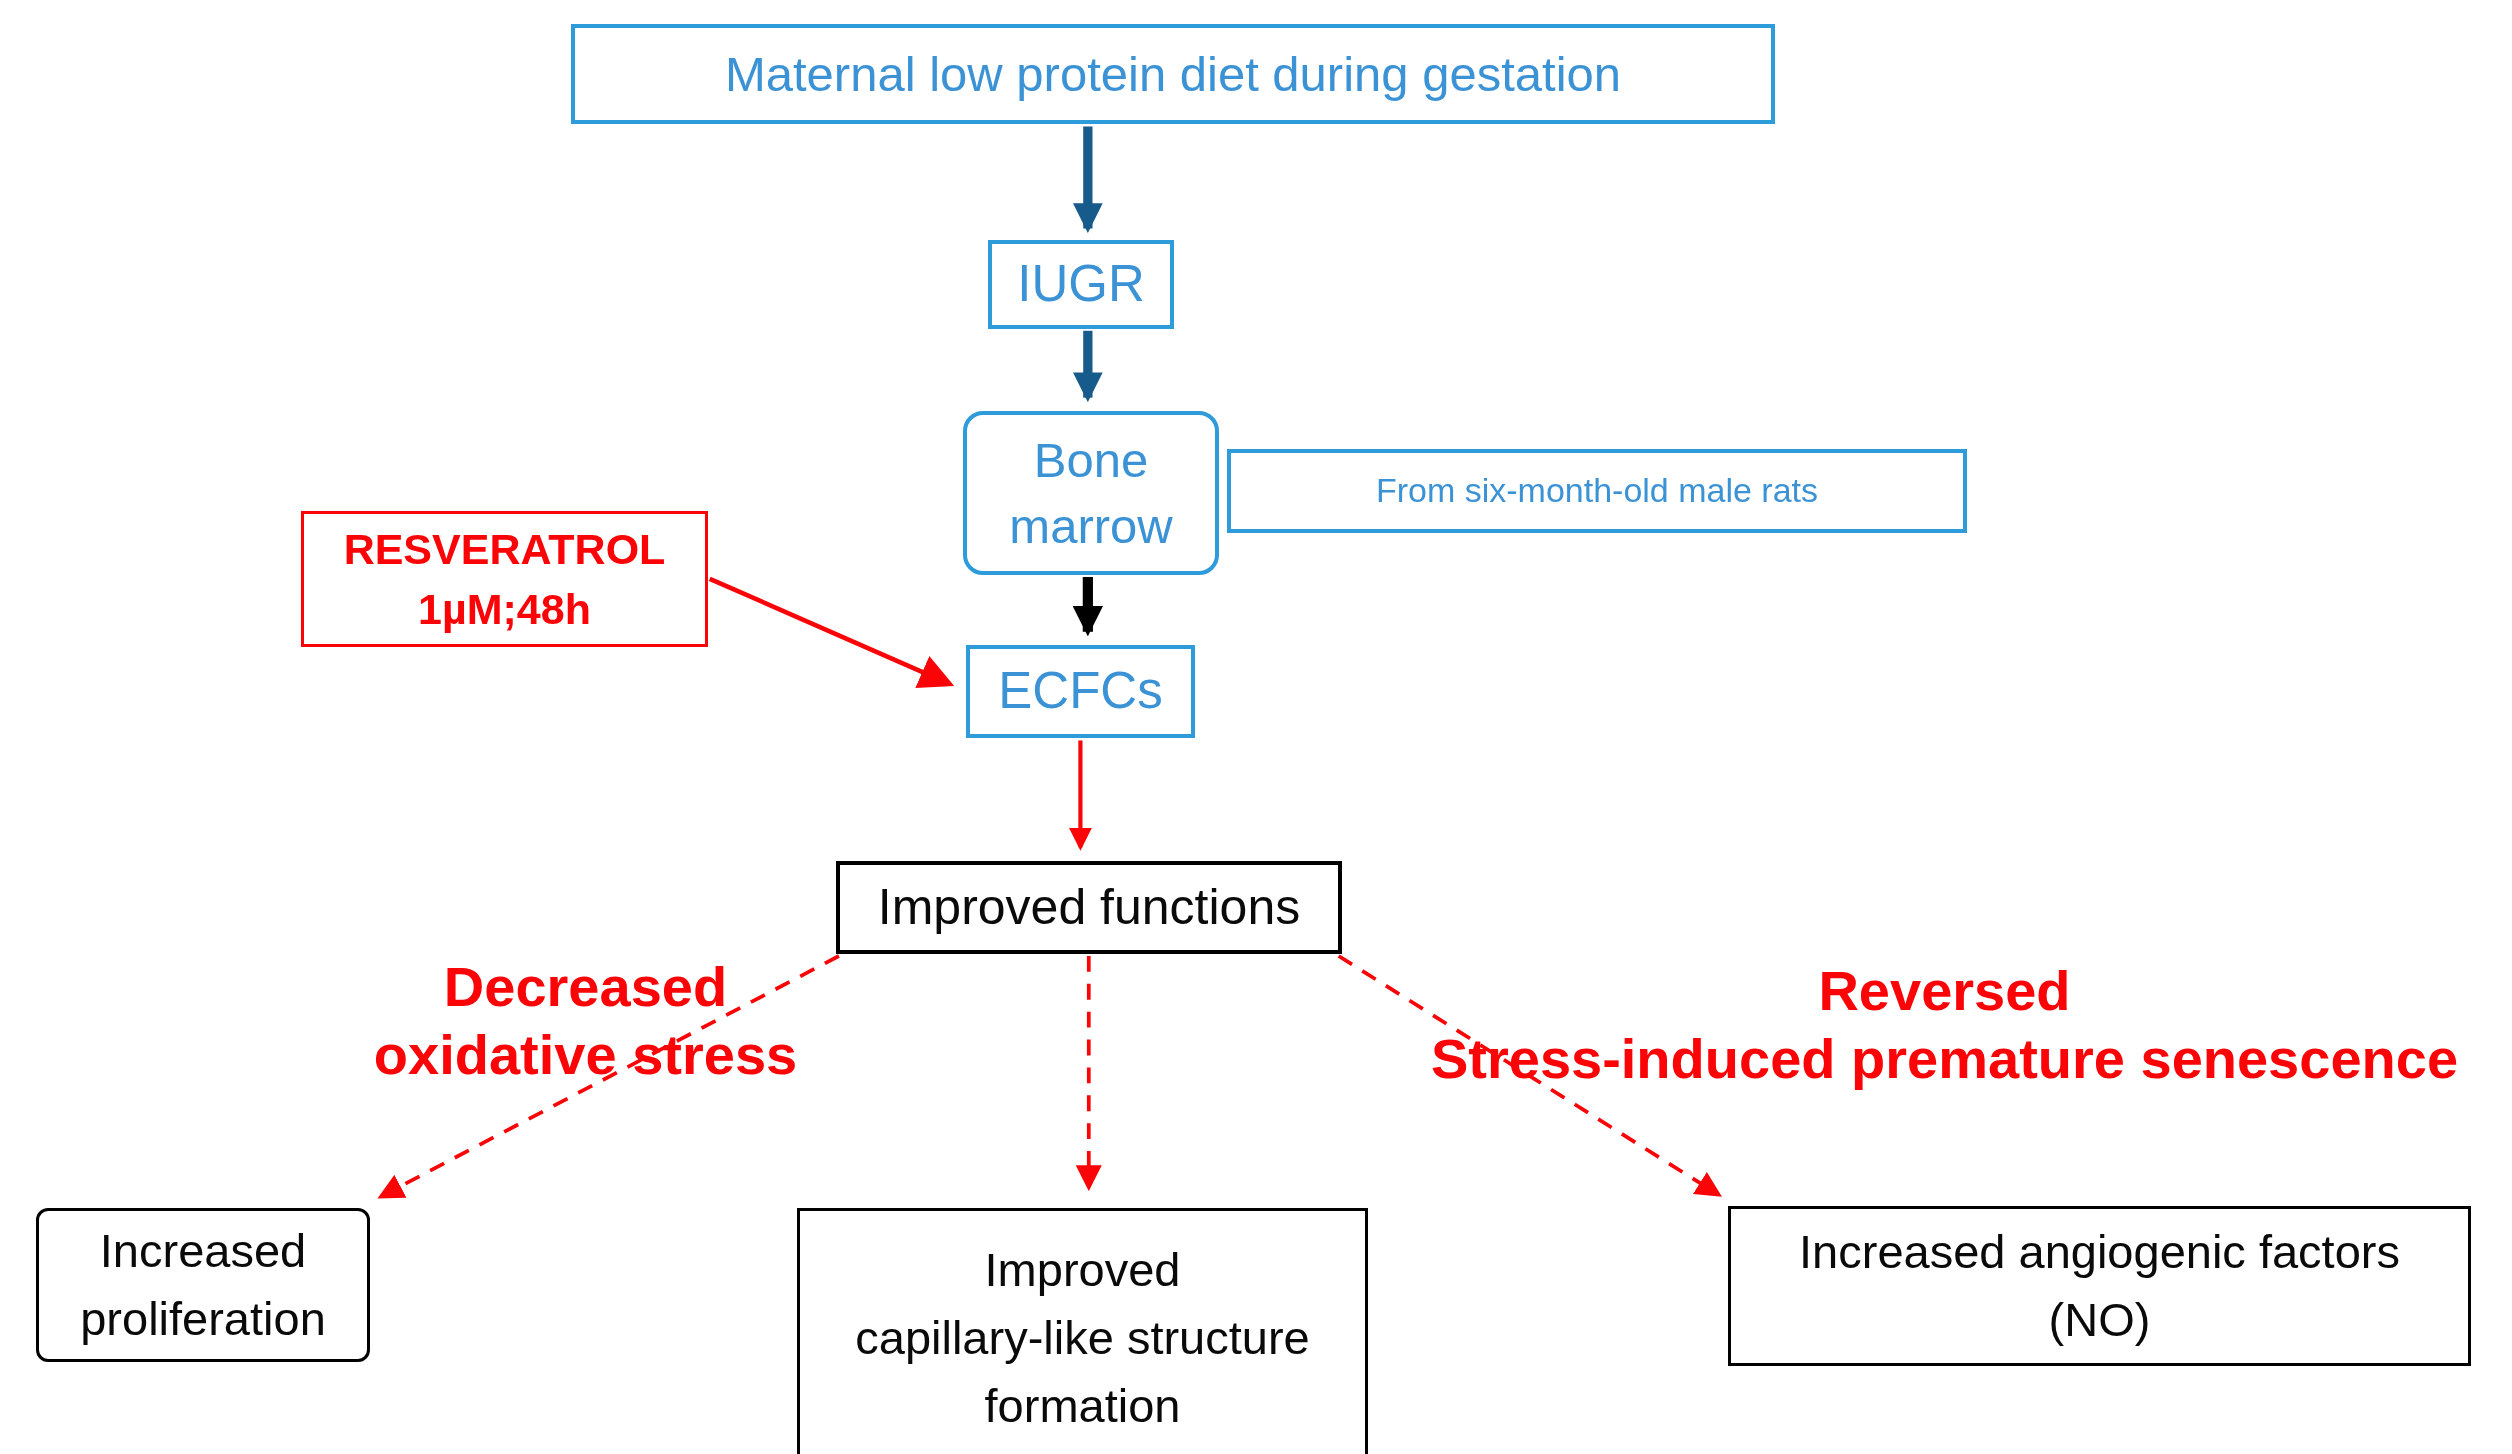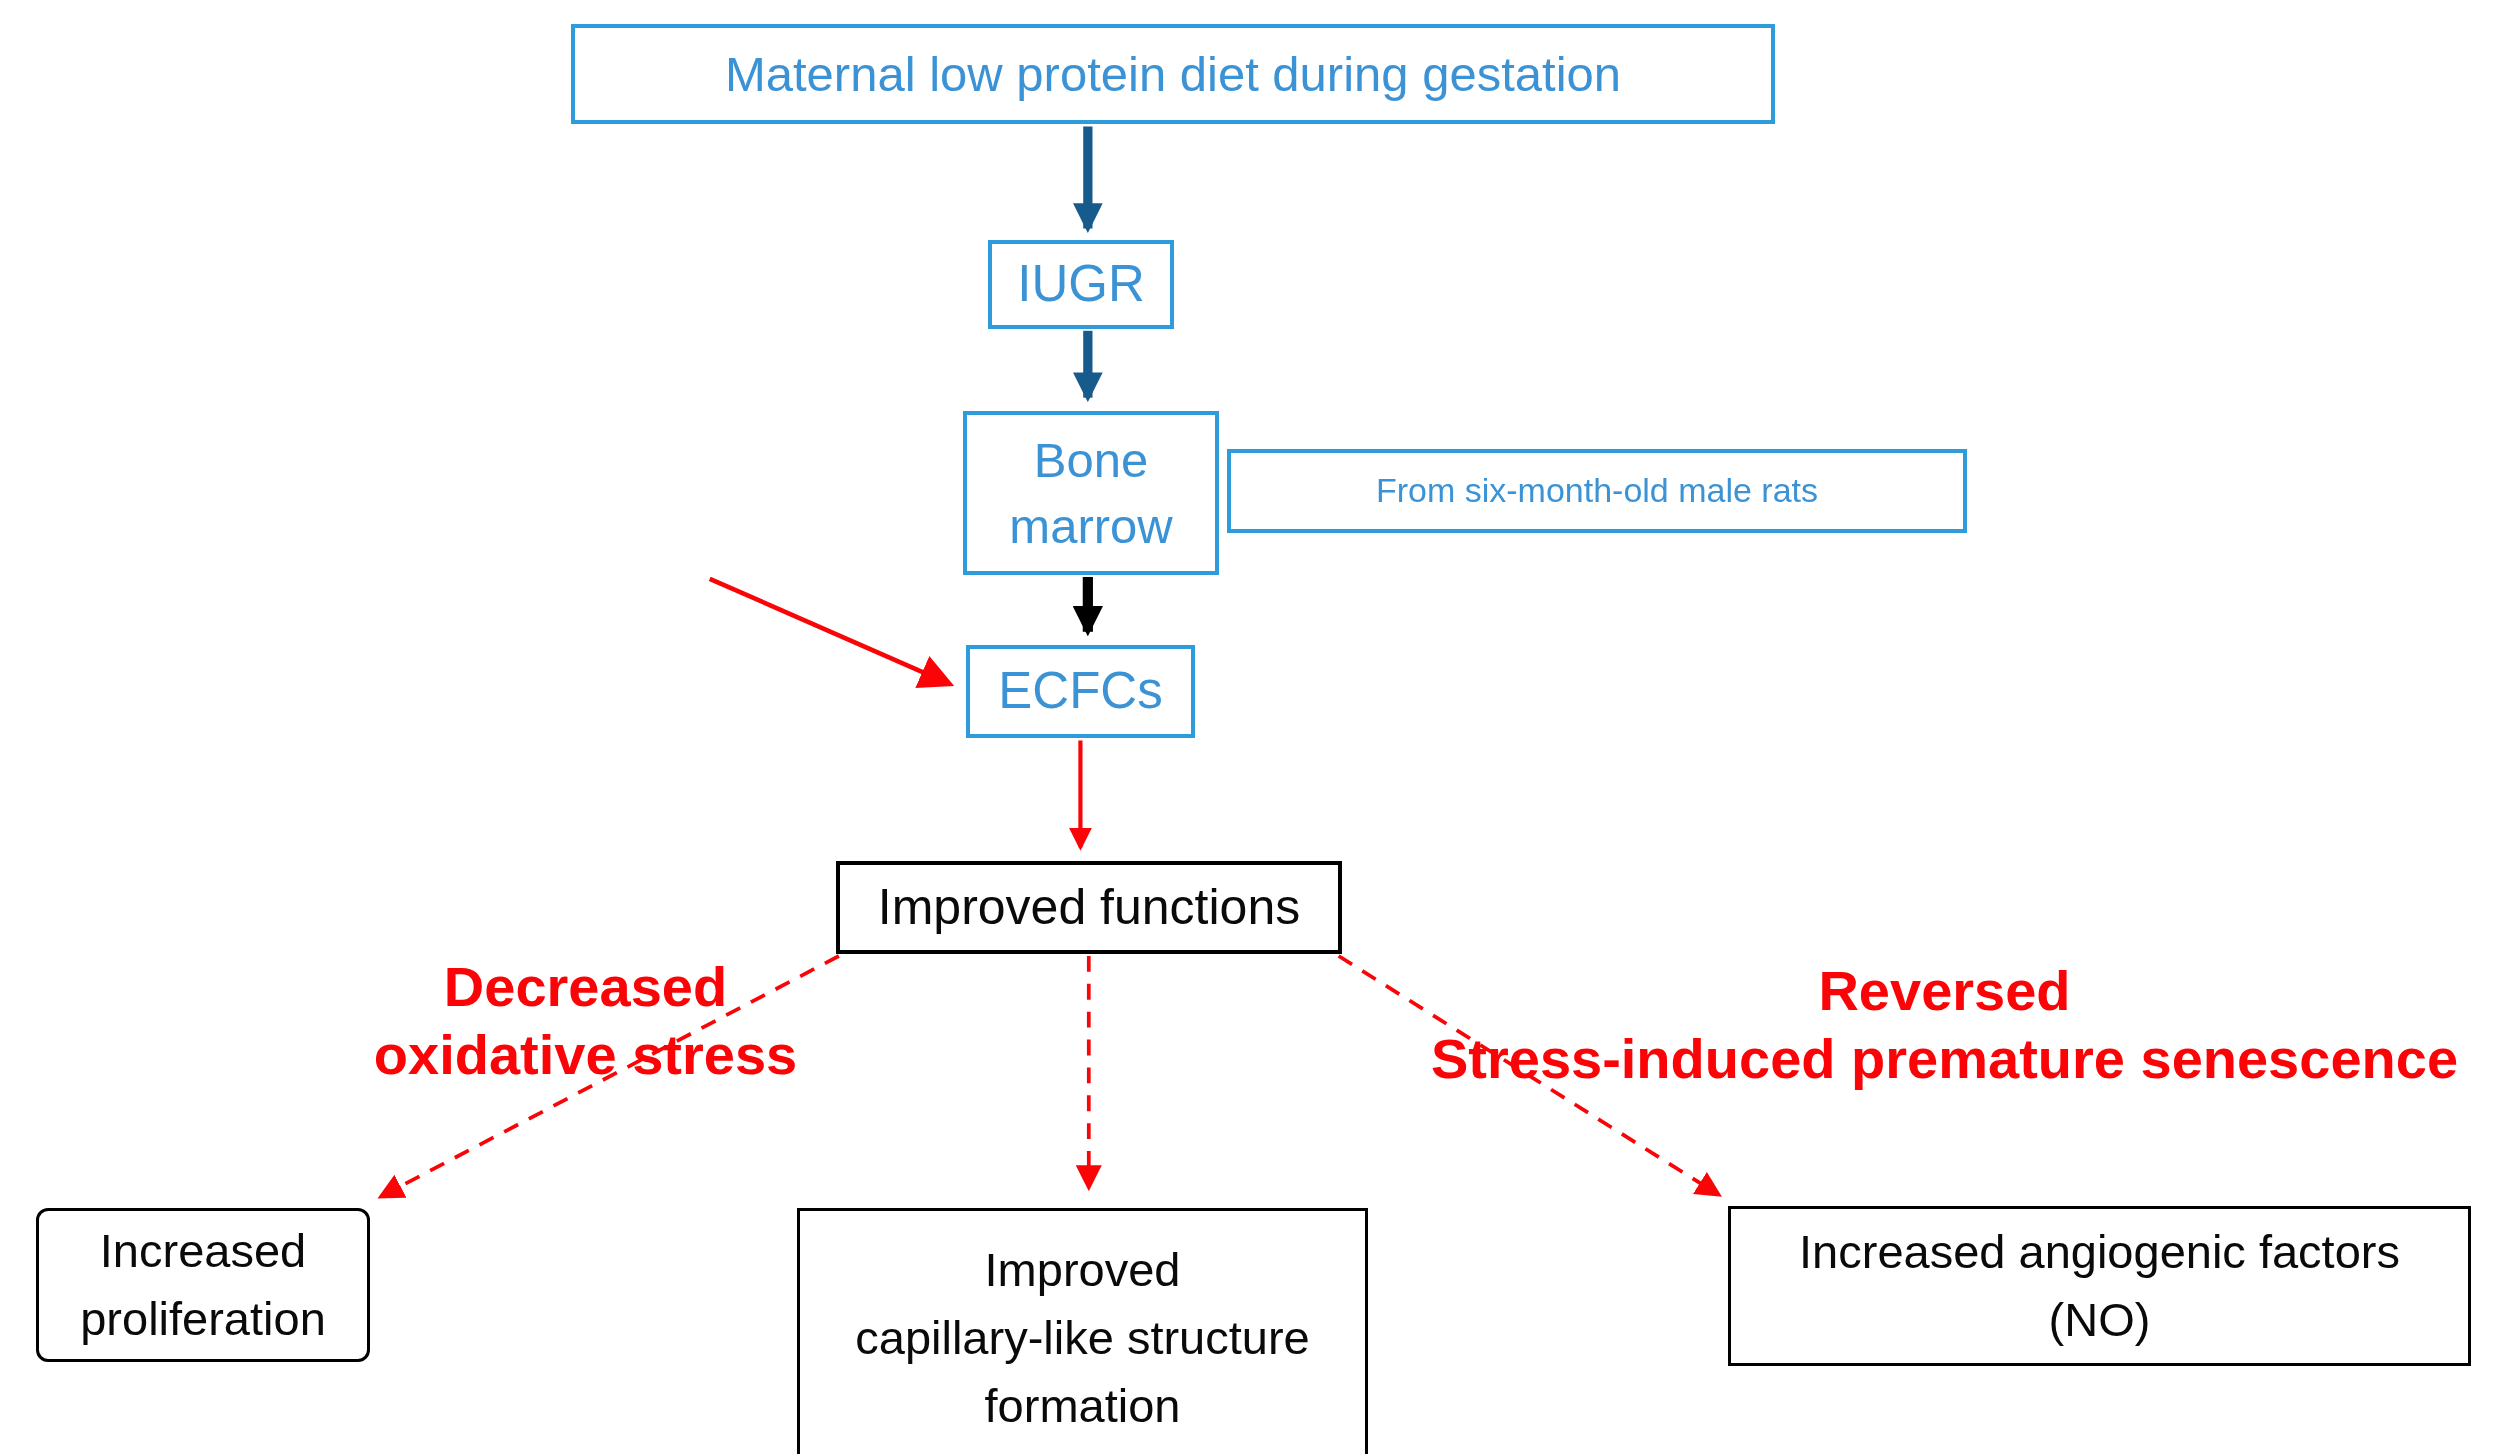--- a/index.html
+++ b/index.html
@@ -53,21 +53,21 @@
     font-weight: bold;
     font-size: 56px;
     line-height: 1.22;
     text-align: center;
     white-space: pre-line;
     z-index: 2;
   }
   
   #box-maternal   { left: 571px;  top: 24px;   width: 1204px; height: 100px; }
   #box-iugr       { left: 988px; top: 240px;  width: 186px;  height: 89px;  font-size: 51px; }
-  #box-bone       { left: 963px; top: 411px;  width: 256px;  height: 164px; }
+  #box-bone       { left: 963px; top: 411px;  width: 256px;  height: 164px; border-radius: 20px; }
   #box-rats       { left: 1227px; top: 449px;  width: 740px;  height: 84px;  font-size: 34px; }
   #box-resv       { left: 301px;  top: 511px;  width: 407px;  height: 136px; }
   #box-ecfcs      { left: 966px; top: 645px;  width: 229px;  height: 93px; font-size: 51px; }
   #box-improved   { left: 836px;  top: 861px;  width: 506px;  height: 93px; border-width: 4.6px; font-size: 50px; }
   #box-prolif     { left: 36px;   top: 1208px; width: 334px;  height: 154px; border-radius: 12px; }
   #box-capillary  { left: 797px;  top: 1208px; width: 571px;  height: 260px; }
   #box-angio      { left: 1728px; top: 1206px; width: 743px;  height: 160px; }
   #label-left     { left: 307px;  top: 953px; width: 557px;  }
   #label-right    { left: 1380px; top: 957px; width: 1129px; }
 </style>
@@ -107,20 +107,22 @@
 
   <div id="box-maternal" class="box blue-box">Maternal low protein diet during gestation</div>
 
   <div id="box-iugr" class="box blue-box">IUGR</div>
 
   <div id="box-bone" class="box blue-box">Bone
 marrow</div>
 
   <div id="box-rats" class="box blue-box">From six-month-old male rats</div>
 
+  <div id="box-resv" class="box red-box">RESVERATROL
+1µM;48h</div>
 
   <div id="box-ecfcs" class="box blue-box">ECFCs</div>
 
   <div id="box-improved" class="box black-box">Improved functions</div>
 
   <div id="label-left" class="red-label">Decreased
 oxidative stress</div>
 
   <div id="label-right" class="red-label">Reversed
 Stress-induced premature senescence</div>

